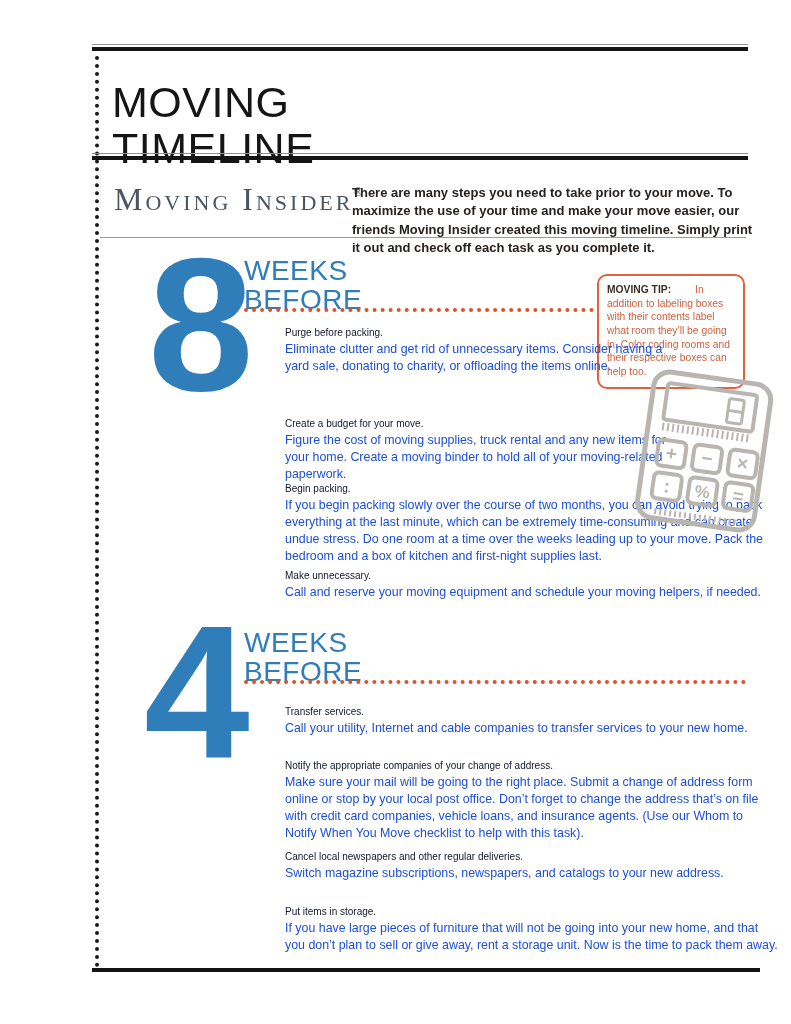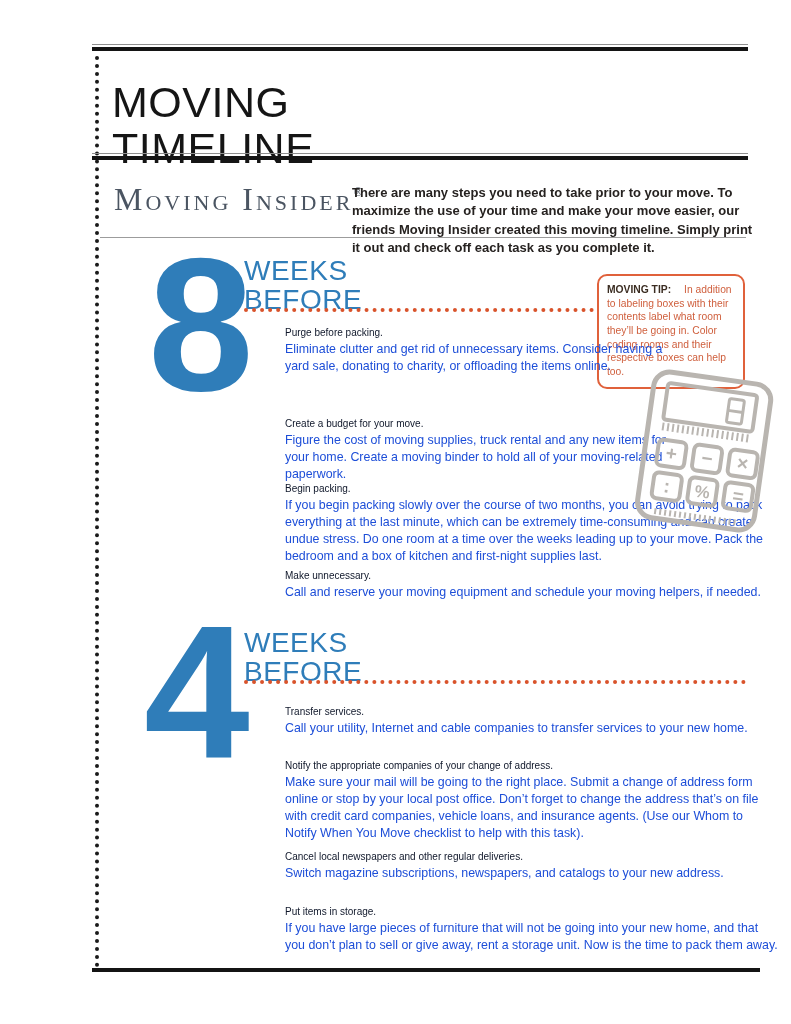--- a/index.html
+++ b/index.html
@@ -36,21 +36,21 @@
   .label-8 { top:256px; }
   .label-4 { top:628px; }
   .timeline-dots { position:absolute; left:244px; border-top:4px dotted #d9532b; height:0; }
   .dots-8 { top:308px; width:350px; }
   .dots-4 { top:680px; width:502px; }
 
   
   .tip-box { position:absolute; left:597px; top:274px; width:148px; padding:7px 8px 8px;
              border:2px solid #e0613b; border-radius:10px; background:#fff;
              font-size:10.3px; line-height:1.33; color:#cf5f3d; }
-  .tip-label { color:#3b2d22; font-weight:bold; margin-right:13px; }
+  .tip-label { color:#3b2d22; font-weight:bold; margin-right:24px; }
 
   
   .task { position:absolute; left:285px; }
   .task-title { font-size:10px; margin:0 0 3px 0; font-weight:normal; color:#0f172a; }
   .task-body  { font-size:12.4px; line-height:1.38; margin:0; color:#1d4ed8; }
   .t-purge   { top:327px; width:384px; }
   .t-budget  { top:418px; width:394px; }
   .t-begin   { top:483px; width:488px; }
   .t-reserve { top:570px; width:480px; }
   .t-transfer{ top:706px; width:480px; }

